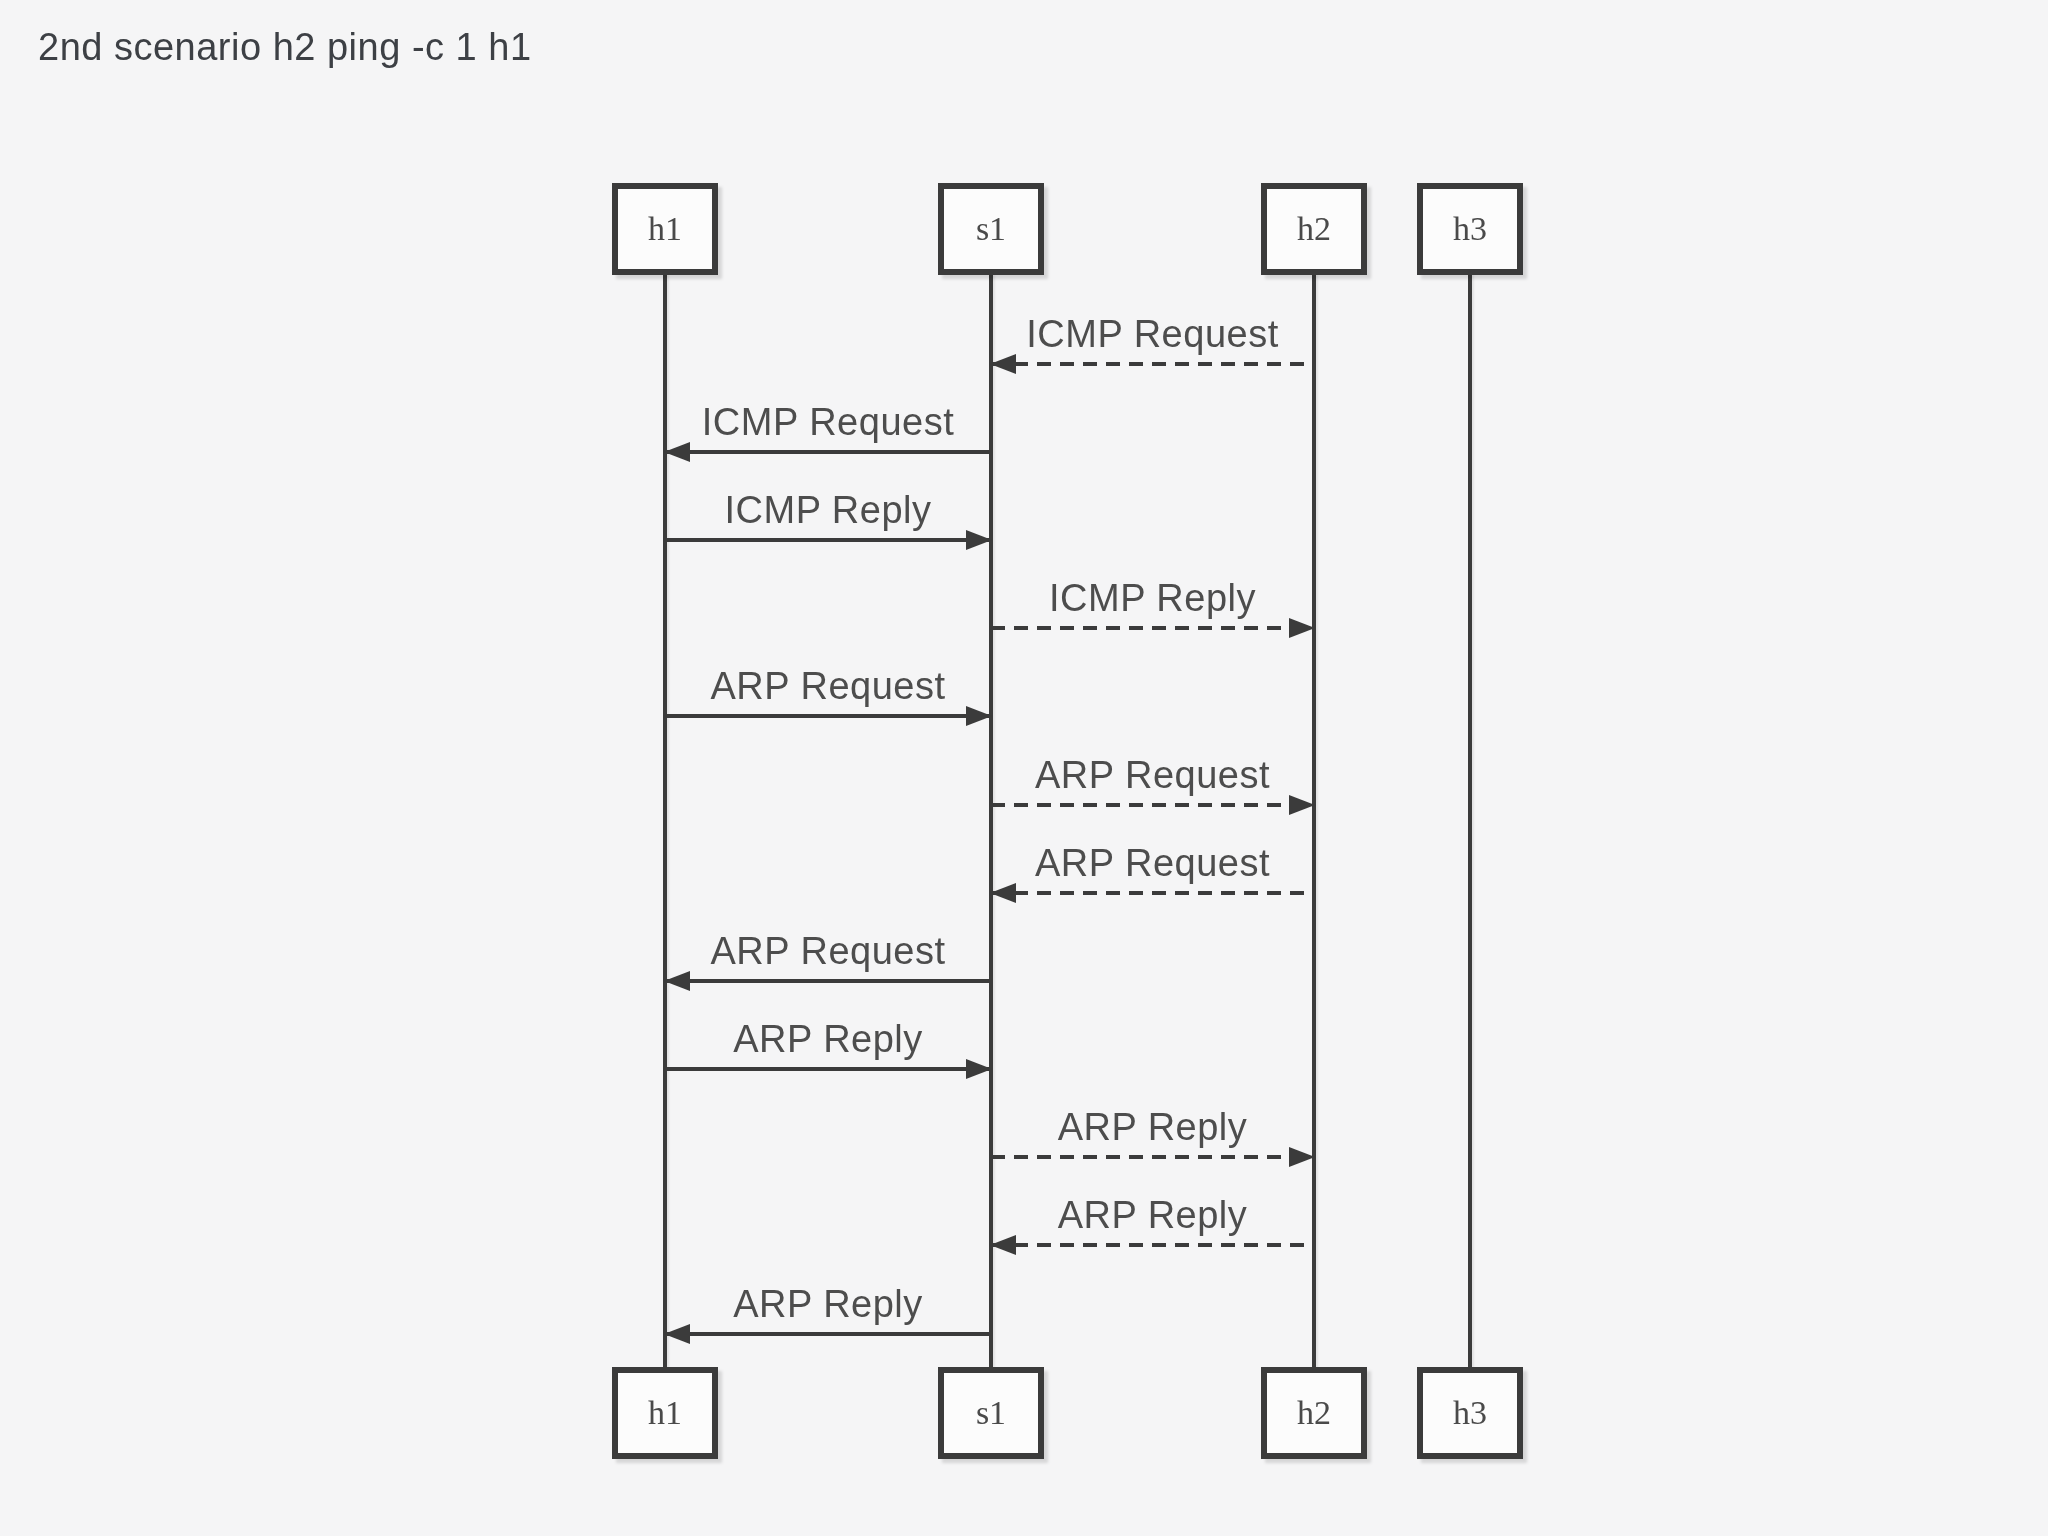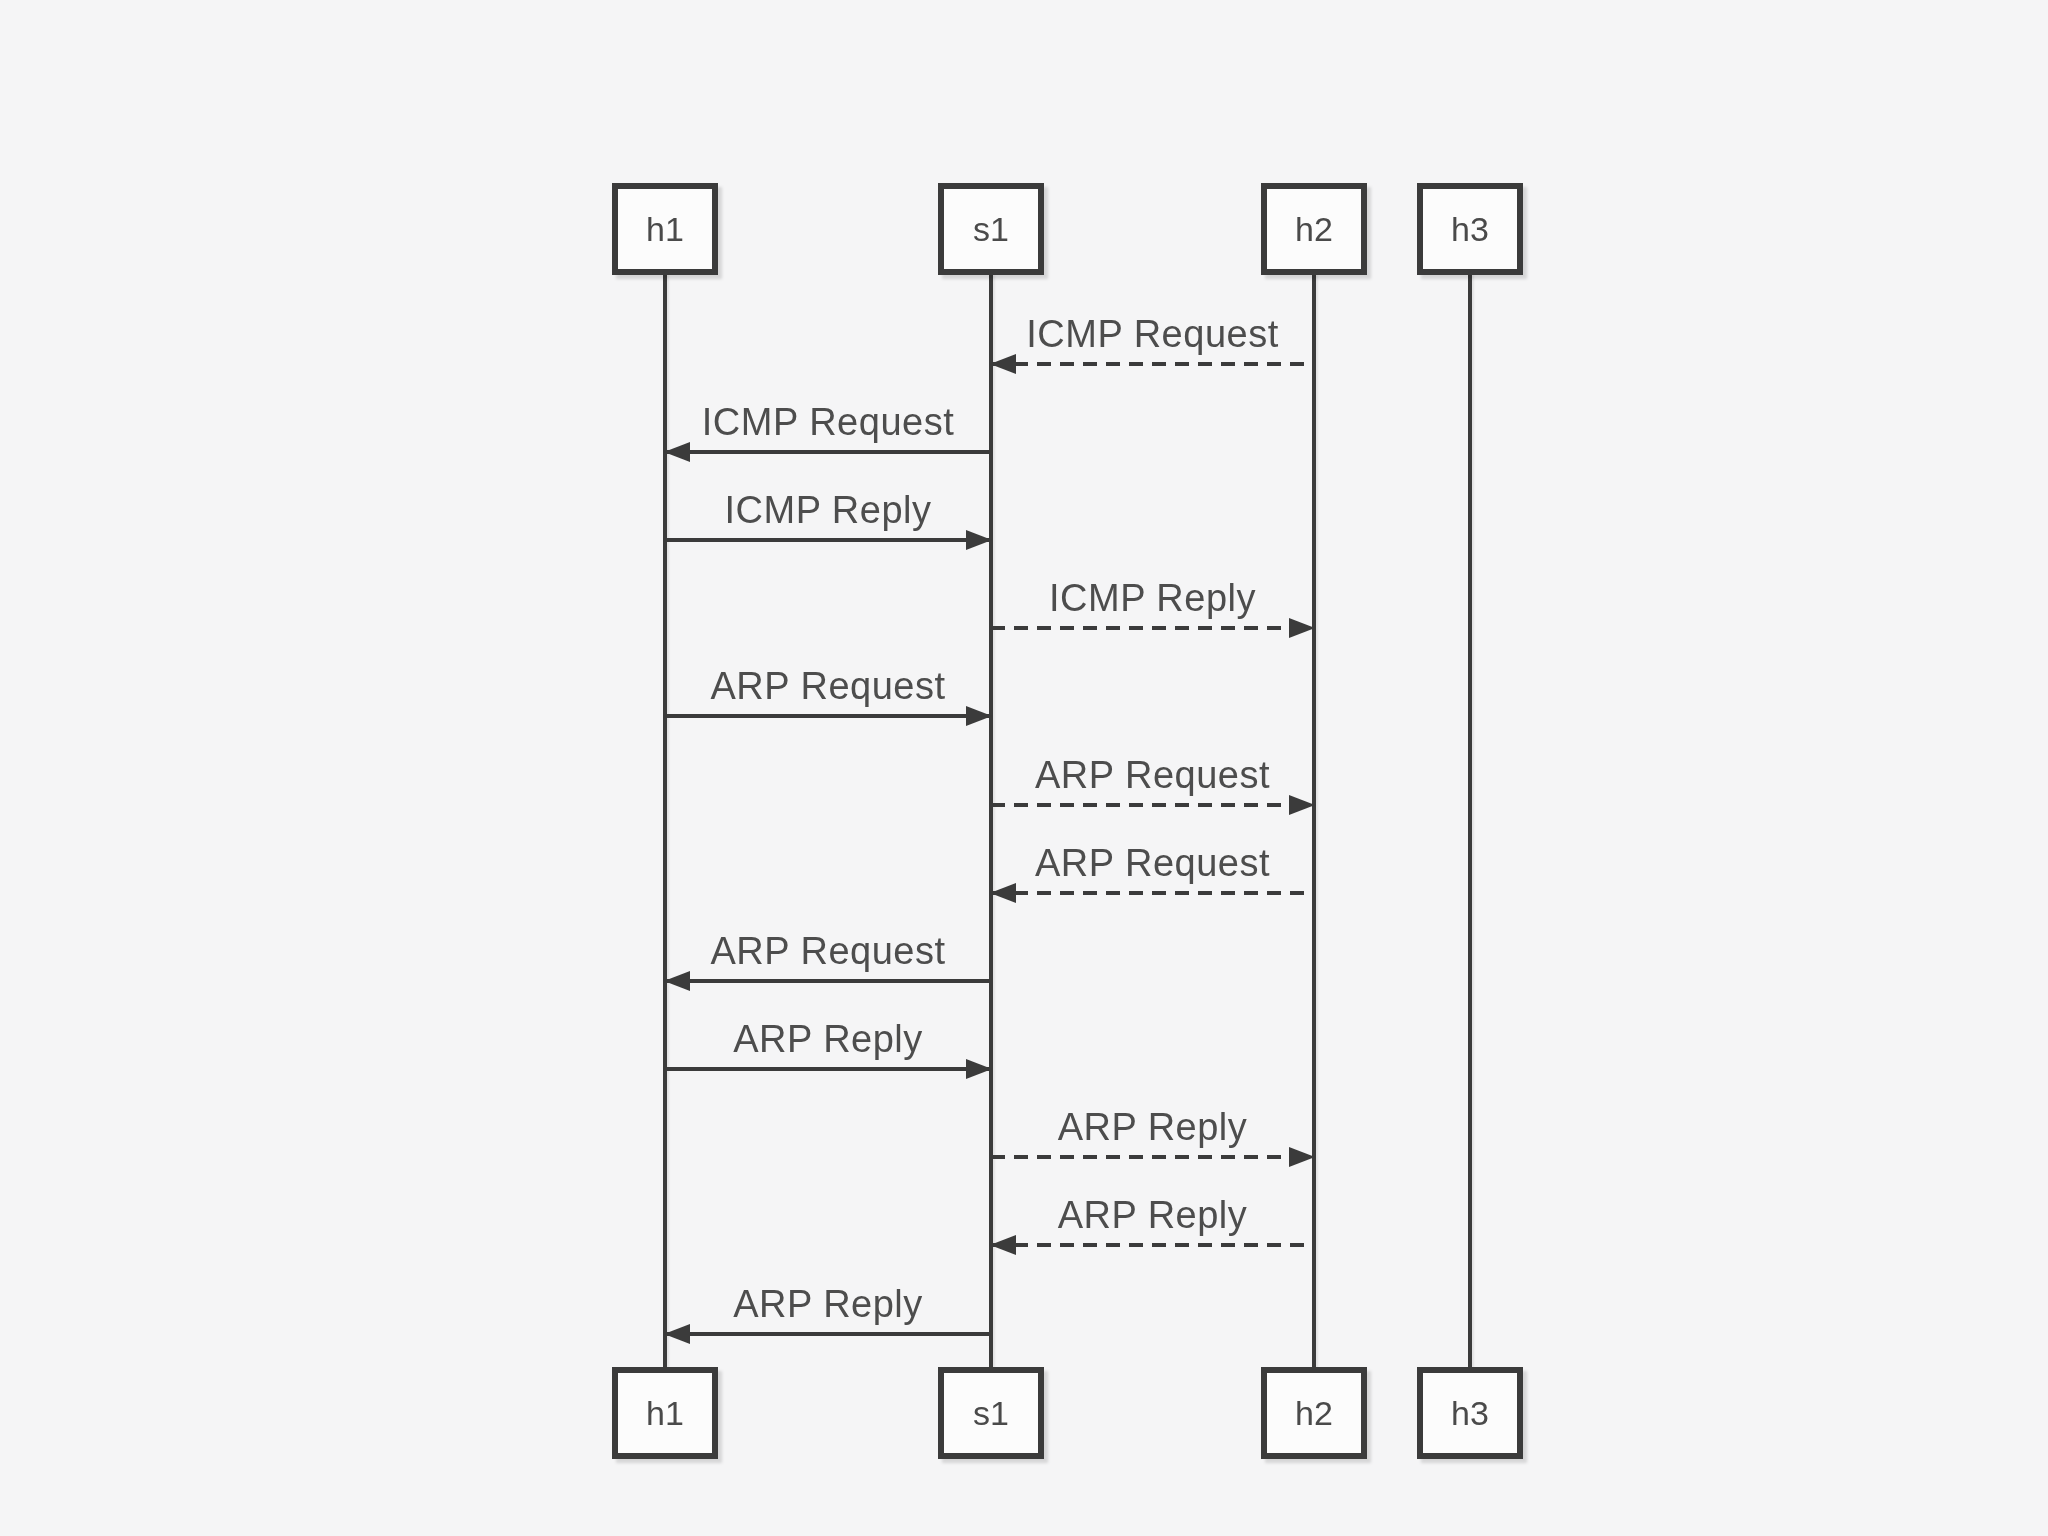--- a/index.html
+++ b/index.html
@@ -33,21 +33,21 @@
   }
   .actor-box {
     position: absolute;
     width: 106px; height: 92px;
     border: 6px solid var(--stroke);
     background: var(--box-fill);
     box-shadow: 4px 4px 3px rgba(0,0,0,0.13);
     display: flex; align-items: center; justify-content: center;
   }
   .actor-label {
-    font-family: Liberation Sans, sans-serif;
+    font-family: Liberation Serif, serif;
     font-size: 34px;
     color: #4a4a4a;
   }
   .message { position: absolute; height: 48px; }
   .message-label {
     position: absolute; left: 0; right: 0; bottom: 10px;
     text-align: center;
     font-size: 38px;
     letter-spacing: 0.5px;
     color: var(--label-text);
@@ -67,20 +67,21 @@
     border-top: 10px solid transparent;
     border-bottom: 10px solid transparent;
   }
   .arrowhead.right { right: -1px; border-left: 26px solid var(--stroke); }
   .arrowhead.left  { left: -1px;  border-right: 26px solid var(--stroke); }
 </style>
 </head>
 <body>
 
 <div class="page">
+  <div class="title">2nd scenario h2 ping -c 1 h1</div>
   <div class="diagram">
       <div class="lifeline" style="left: 663px; top: 273px; height: 1097px;"></div>
       <div class="actor-box" style="left: 612px; top: 183px; width: 106px; height: 92px;">
         <div class="actor-label">h1</div>
       </div>
       <div class="actor-box" style="left: 612px; top: 1367px; width: 106px; height: 92px;">
         <div class="actor-label">h1</div>
       </div>
       <div class="lifeline" style="left: 989px; top: 273px; height: 1097px;"></div>
       <div class="actor-box" style="left: 938px; top: 183px; width: 106px; height: 92px;">

